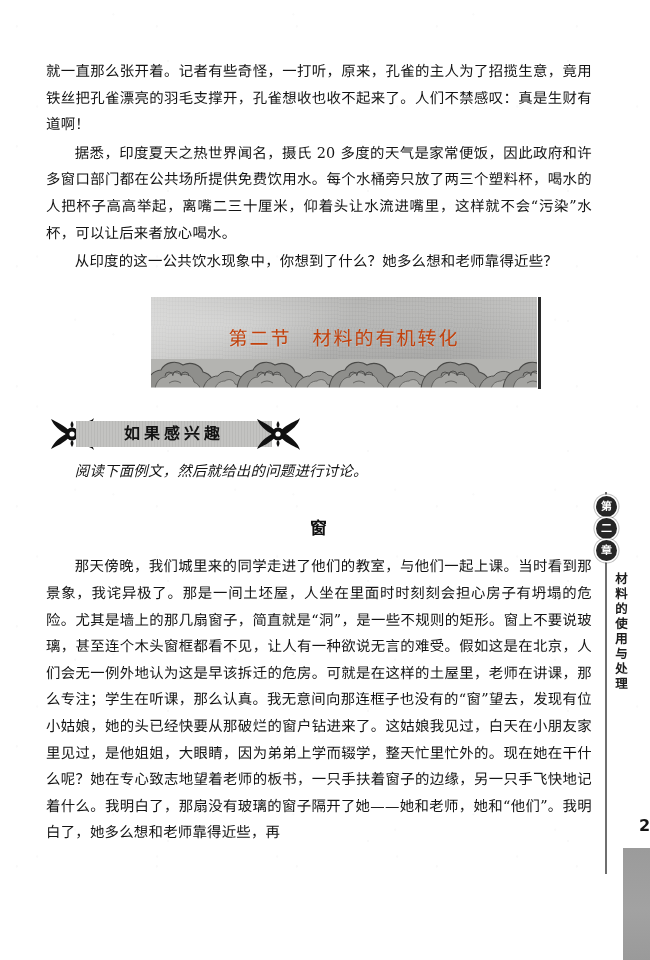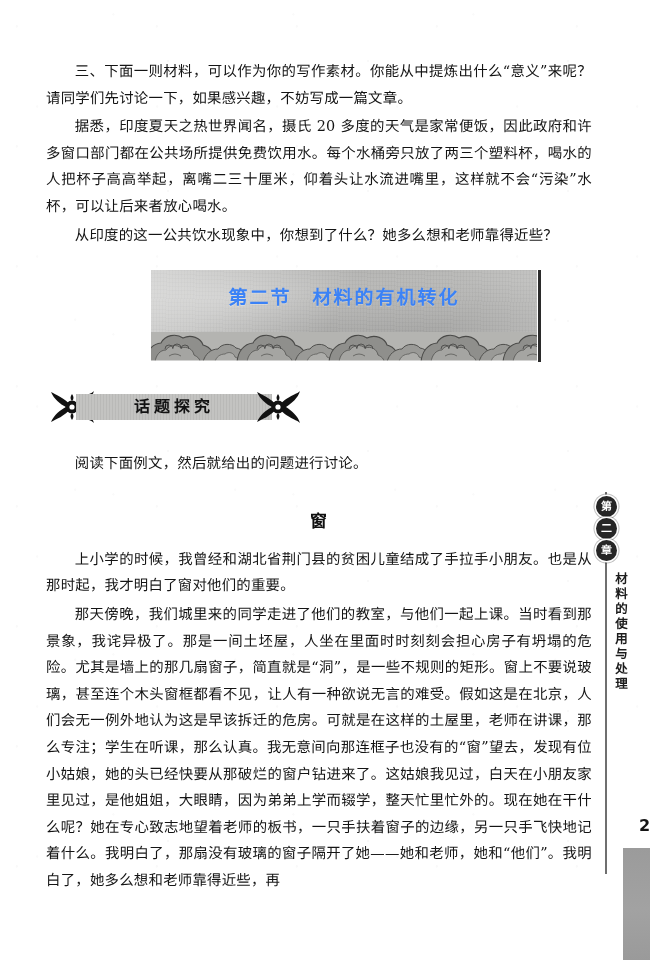--- a/index.html
+++ b/index.html
@@ -83,26 +83,26 @@
     position: absolute;
     right: -4px;
     top: 0;
     width: 3px;
     height: 92px;
     background: #2b2b2b;
   }
   .banner-title {
     position: absolute;
     left: 0; right: 0;
-    top: 12px;
+    top: 26px;
     text-align: center;
     font-size: 19px;
-    font-weight: 700;
+    font-weight: 400;
     letter-spacing: 2px;
-    color: #3b82f6;
+    color: #c2410c;
     text-shadow: 0 1px 0 rgba(255,255,255,.25);
     font-family: "DejaVu Serif", "Liberation Serif", serif;
   }
   
   .banner-motif {
     position: absolute;
     left: 0;
     bottom: 0;
     width: 100%;
     height: 30px;
@@ -237,22 +237,22 @@
 </style>
 </head>
 <body>
 
 <div id="page">
 
   <div class="scan-noise"></div>
 
   <div class="content">
 
-
-    <p class="para indent">三、下面一则材料，可以作为你的写作素材。你能从中提炼出什么“意义”来呢？请同学们先讨论一下，如果感兴趣，不妨写成一篇文章。</p>
+    <p class="para">就一直那么张开着。记者有些奇怪，一打听，原来，孔雀的主人为了招揽生意，竟用铁丝把孔雀漂亮的羽毛支撑开，孔雀想收也收不起来了。人们不禁感叹：真是生财有道啊！</p>
+
 
     <p class="para indent">据悉，印度夏天之热世界闻名，摄氏 20 多度的天气是家常便饭，因此政府和许多窗口部门都在公共场所提供免费饮用水。每个水桶旁只放了两三个塑料杯，喝水的人把杯子高高举起，离嘴二三十厘米，仰着头让水流进嘴里，这样就不会“污染”水杯，可以让后来者放心喝水。</p>
 
     <p class="para indent">从印度的这一公共饮水现象中，你想到了什么？她多么想和老师靠得近些？</p>
 
     <div class="banner-wrap">
       <div class="banner-bg"></div>
       <div class="banner-right-rule"></div>
 
       <div class="banner-title">第二节　材料的有机转化</div>
@@ -296,44 +296,43 @@
             <path d="M22,17 C14,7 6,5 1,2 C4,9 10,14 16,17 C10,20 4,25 1,32 C6,29 14,27 22,17 Z"></path>
             <ellipse cx="22" cy="17" rx="6.5" ry="6.5"></ellipse>
             <circle cx="22" cy="17" r="2.6" fill="#ffffff"></circle>
             <path d="M22,4 q3,4 0,7 q-3,-3 0,-7 Z"></path>
             <path d="M22,30 q3,-4 0,-7 q-3,3 0,7 Z"></path>
           </g>
         </svg>
       </div>
 
       <div class="topic-plate"></div>
-      <div class="topic-label">话题探究</div>
+      <div class="topic-label">如果感兴趣</div>
 
       <div class="orn right">
         <svg width="44" height="34" viewBox="0 0 44 34" xmlns="http://www.w3.org/2000/svg">
           <g fill="#111111">
             <path d="M22,17 C30,6 42,4 44,1 C42,8 36,13 30,17 C36,21 42,26 44,33 C42,30 30,28 22,17 Z"></path>
             <path d="M22,17 C14,7 6,5 1,2 C4,9 10,14 16,17 C10,20 4,25 1,32 C6,29 14,27 22,17 Z"></path>
             <ellipse cx="22" cy="17" rx="6.5" ry="6.5"></ellipse>
             <circle cx="22" cy="17" r="2.6" fill="#ffffff"></circle>
             <path d="M22,4 q3,4 0,7 q-3,-3 0,-7 Z"></path>
             <path d="M22,30 q3,-4 0,-7 q-3,3 0,7 Z"></path>
           </g>
         </svg>
       </div>
     </div>
 
-    <p class="para indent" style="margin-top:26px;">阅读下面例文，然后就给出的问题进行讨论。</p>
+    <p class="para indent" style="margin-top:7px;font-style:italic;">阅读下面例文，然后就给出的问题进行讨论。</p>
 
     <div class="essay-head">
       <div class="essay-title">窗</div>
     </div>
 
     <div class="essay-body">
-      <p class="para indent">上小学的时候，我曾经和湖北省荆门县的贫困儿童结成了手拉手小朋友。也是从那时起，我才明白了窗对他们的重要。</p>
       <p class="para indent">那天傍晚，我们城里来的同学走进了他们的教室，与他们一起上课。当时看到那景象，我诧异极了。那是一间土坯屋，人坐在里面时时刻刻会担心房子有坍塌的危险。尤其是墙上的那几扇窗子，简直就是“洞”，是一些不规则的矩形。窗上不要说玻璃，甚至连个木头窗框都看不见，让人有一种欲说无言的难受。假如这是在北京，人们会无一例外地认为这是早该拆迁的危房。可就是在这样的土屋里，老师在讲课，那么专注；学生在听课，那么认真。我无意间向那连框子也没有的“窗”望去，发现有位小姑娘，她的头已经快要从那破烂的窗户钻进来了。这姑娘我见过，白天在小朋友家里见过，是他姐姐，大眼睛，因为弟弟上学而辍学，整天忙里忙外的。现在她在干什么呢？她在专心致志地望着老师的板书，一只手扶着窗子的边缘，另一只手飞快地记着什么。我明白了，那扇没有玻璃的窗子隔开了她——她和老师，她和“他们”。我明白了，她多么想和老师靠得近些，再</p>
     </div>
 
   </div>
 
   <div class="sidebar">
 
     <div class="side-rule"></div>
 
     <div class="chap-badges">

